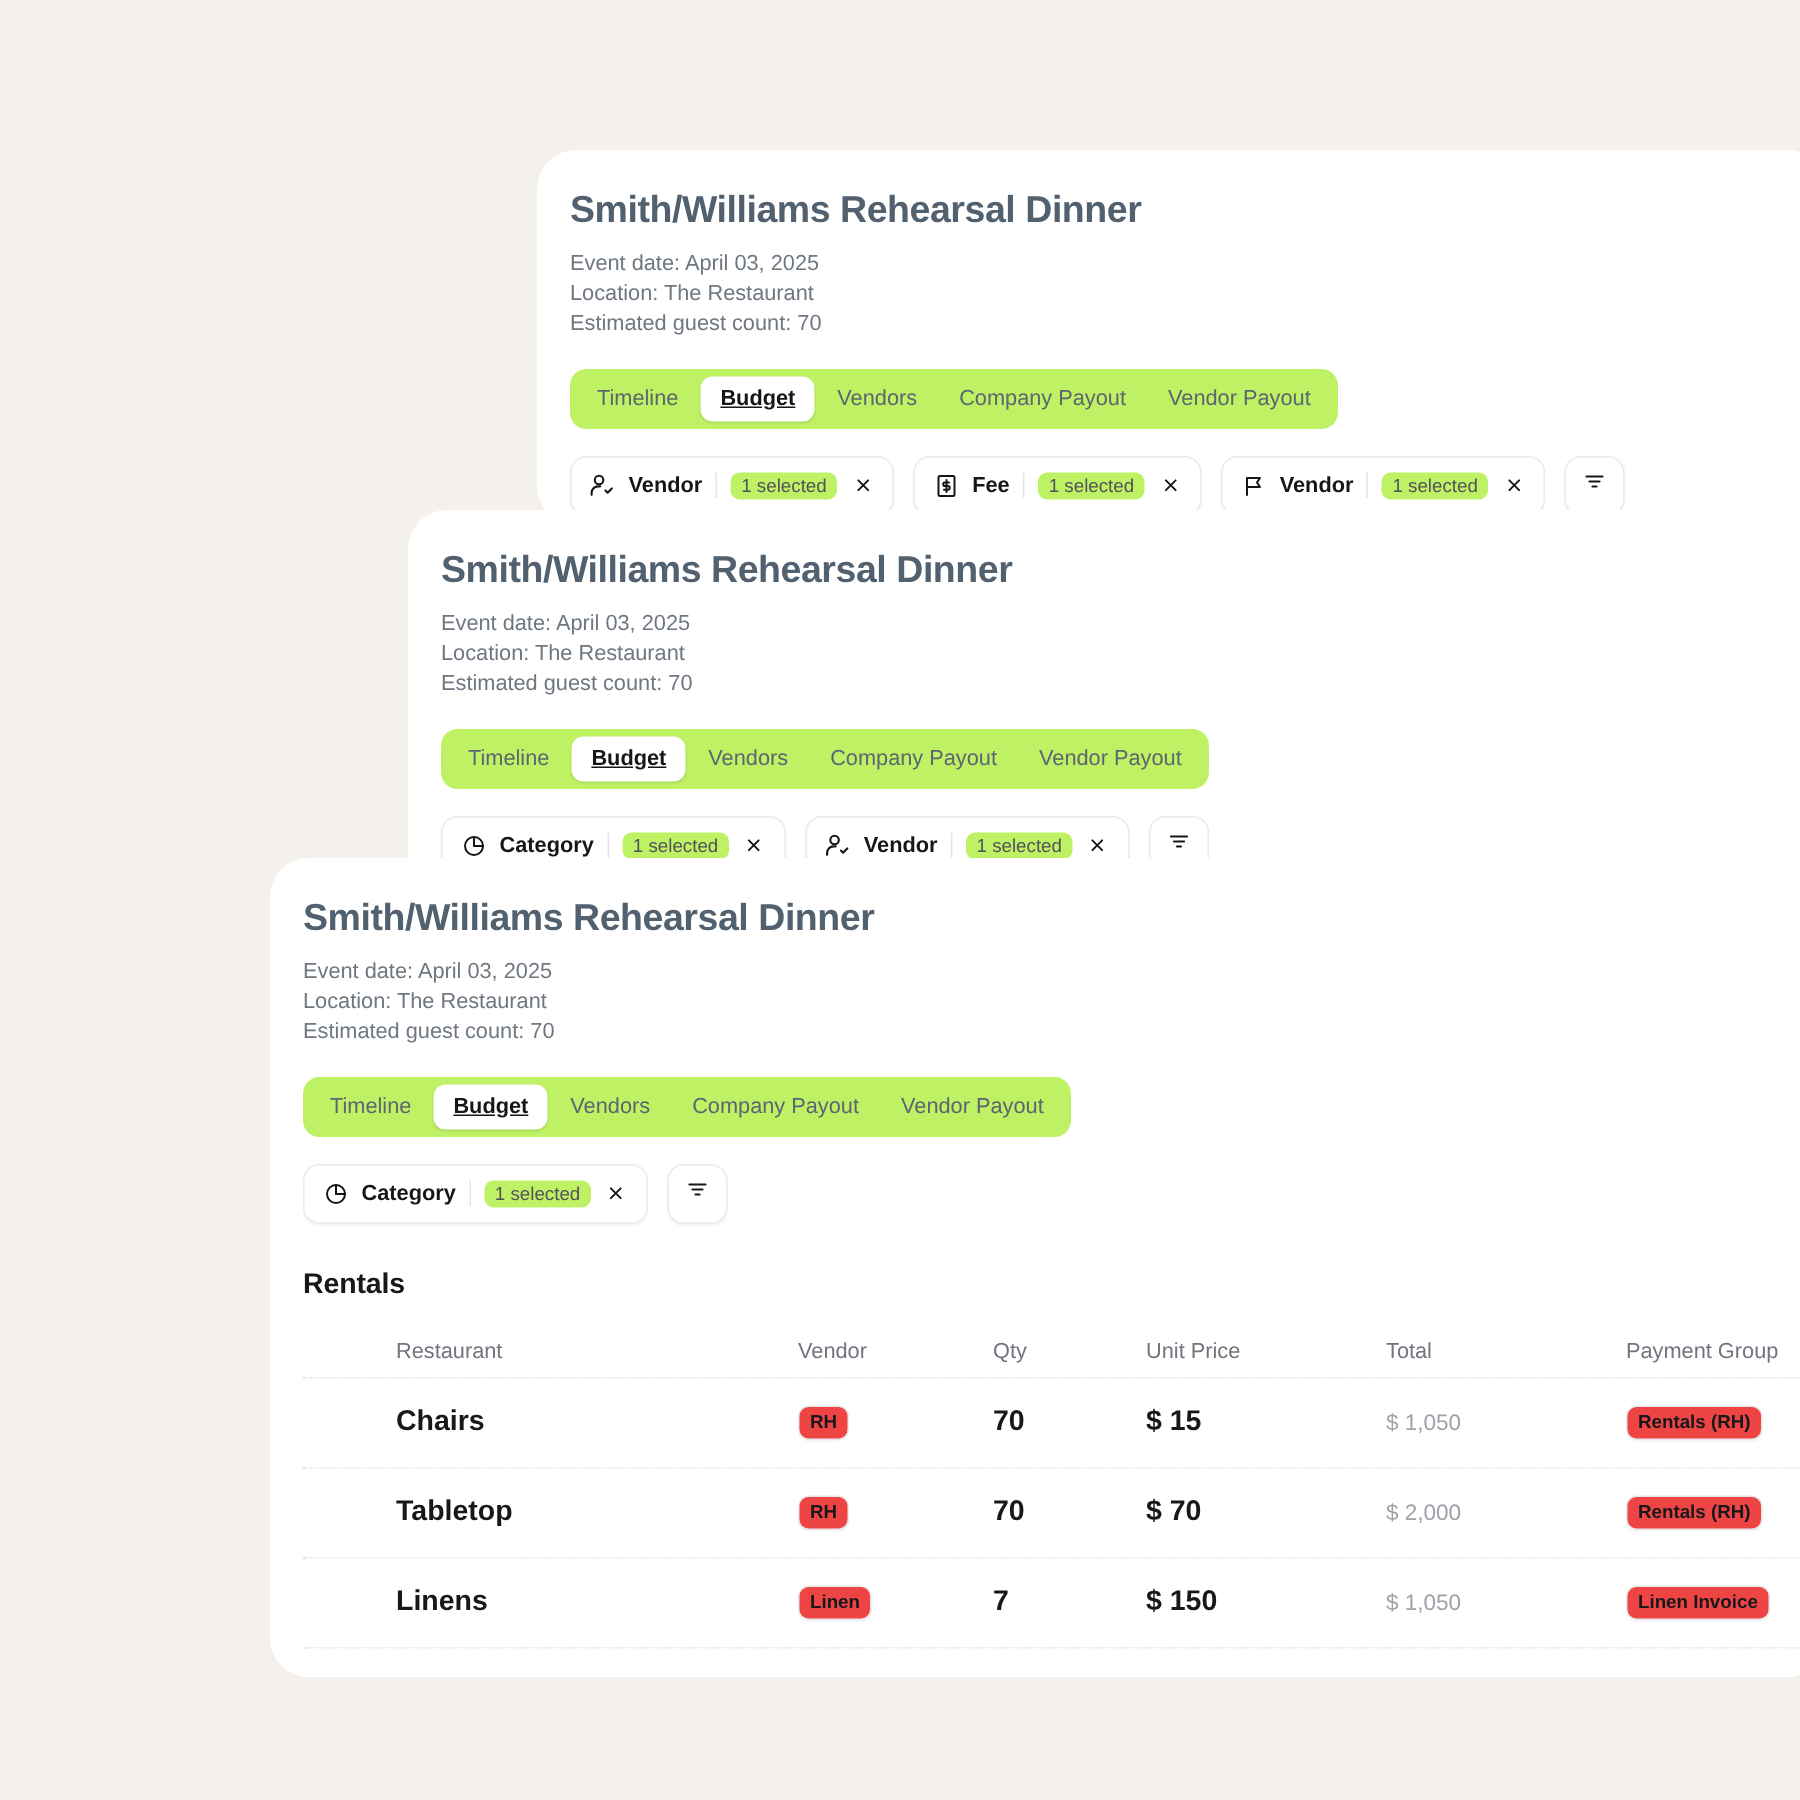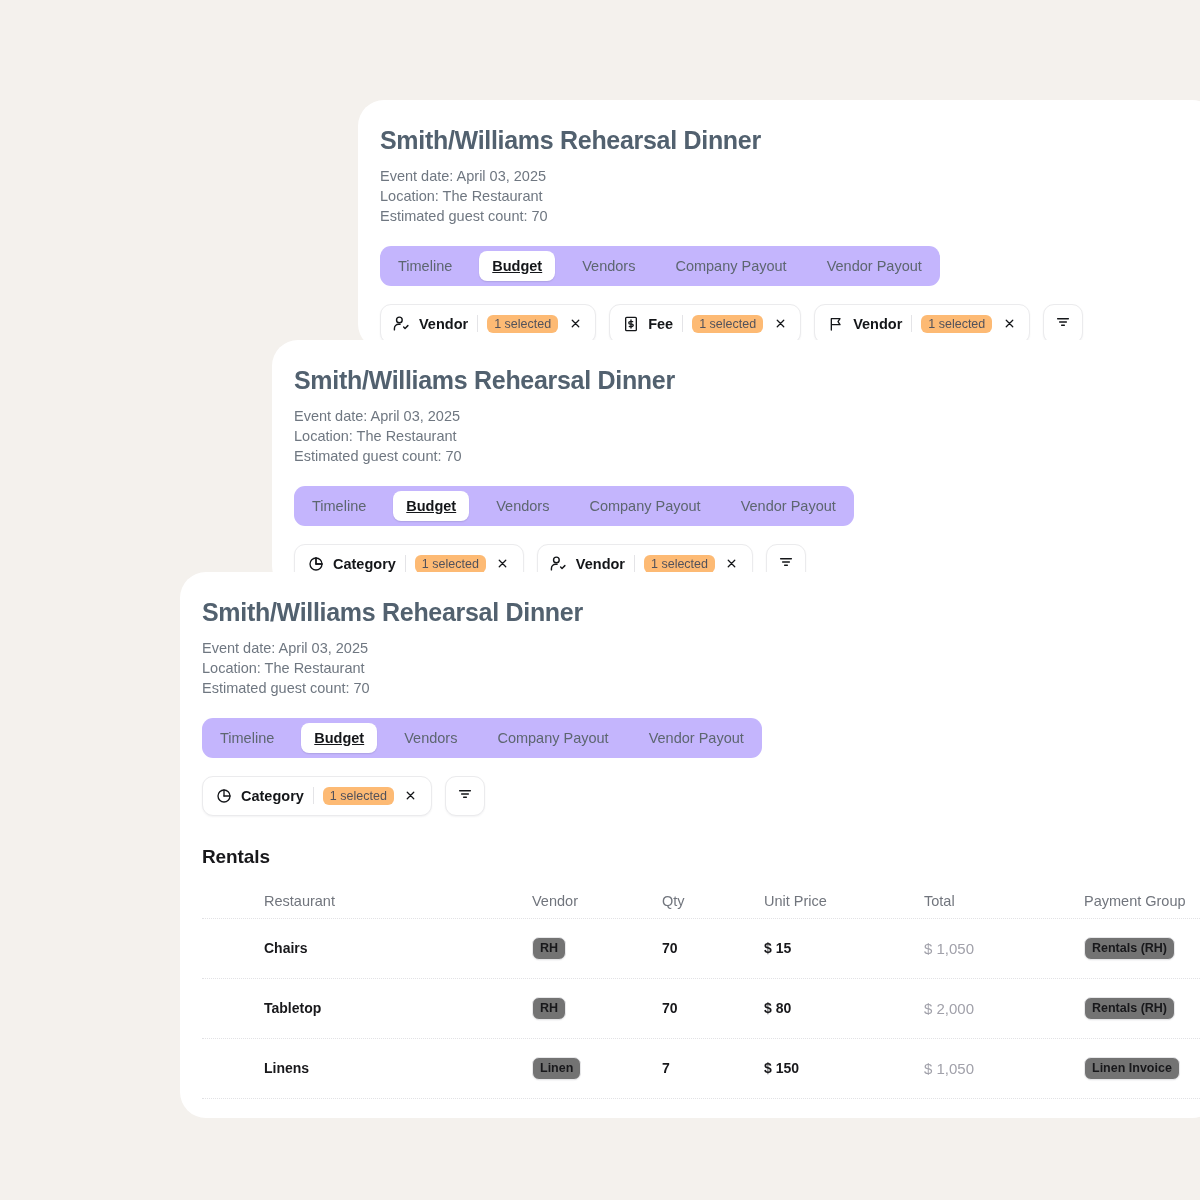--- a/index.html
+++ b/index.html
@@ -58,22 +58,22 @@
     font-size: 14.5px;
     color: #6f7781;
     line-height: 20px;
     white-space: nowrap;
   }
 
   
   .tabs {
     margin-top: 20px;
     display: inline-flex;
-    gap: 14px;
-    background: #c4b5fd;
+    gap: 2px;
+    background: #bef264;
     border-radius: 11px;
     padding: 5px;
   }
   .tab {
     font-size: 14.5px;
     color: #5d6670;
     padding: 7px 13px;
     border-radius: 8px;
     white-space: nowrap;
     cursor: pointer;
@@ -123,21 +123,21 @@
     color: #141619;
   }
   .chip-sep {
     width: 1px;
     height: 17px;
     background: #e4e4e7;
   }
   .chip-count {
     font-size: 12.5px;
     color: #52525b;
-    background: #fdba74;
+    background: #bef264;
     border-radius: 6px;
     padding: 3px 7px;
     line-height: 1;
   }
   .chip-x {
     width: 16px; height: 16px;
     display: inline-flex;
     align-items: center;
     justify-content: center;
     cursor: pointer;
@@ -191,34 +191,34 @@
 
   .tcell { flex: 0 0 auto; padding-right: 8px; }
   .c-desc   { width: 330px; padding-left: 62px; }
   .c-vendor { width: 130px; }
   .c-qty    { width: 70px; }
   .c-price  { width: 160px; margin-left: 32px; }
   .c-total  { width: 160px; }
   .c-group  { width: 200px; }
 
   .cell-strong {
-    font-size: 14px;
+    font-size: 19px;
     font-weight: bold;
     color: #18181b;
   }
   .cell-muted {
     font-size: 15px;
     color: #a1a1aa;
   }
   .tag {
     display: inline-block;
     font-size: 12.5px;
     font-weight: bold;
     color: #18181b;
-    background: #737373;
+    background: #ef4444;
     border: 1px solid #e8e8ea;
     border-radius: 7px;
     padding: 4px 7px;
     line-height: 1;
     box-shadow: 0 1px 1px rgba(16,24,40,.04);
     white-space: nowrap;
   }
 </style>
 </head>
 <body>
@@ -441,21 +441,21 @@
             <span class="tag">Rentals (RH)</span>
           </div>
         </div>
 
         <div class="trow tbody-row">
           <div class="tcell c-desc cell-strong">Tabletop</div>
           <div class="tcell c-vendor">
             <span class="tag">RH</span>
           </div>
           <div class="tcell c-qty cell-strong">70</div>
-          <div class="tcell c-price cell-strong">$ 80</div>
+          <div class="tcell c-price cell-strong">$ 70</div>
           <div class="tcell c-total cell-muted">$ 2,000</div>
           <div class="tcell c-group">
             <span class="tag">Rentals (RH)</span>
           </div>
         </div>
 
         <div class="trow tbody-row">
           <div class="tcell c-desc cell-strong">Linens</div>
           <div class="tcell c-vendor">
             <span class="tag">Linen</span>

